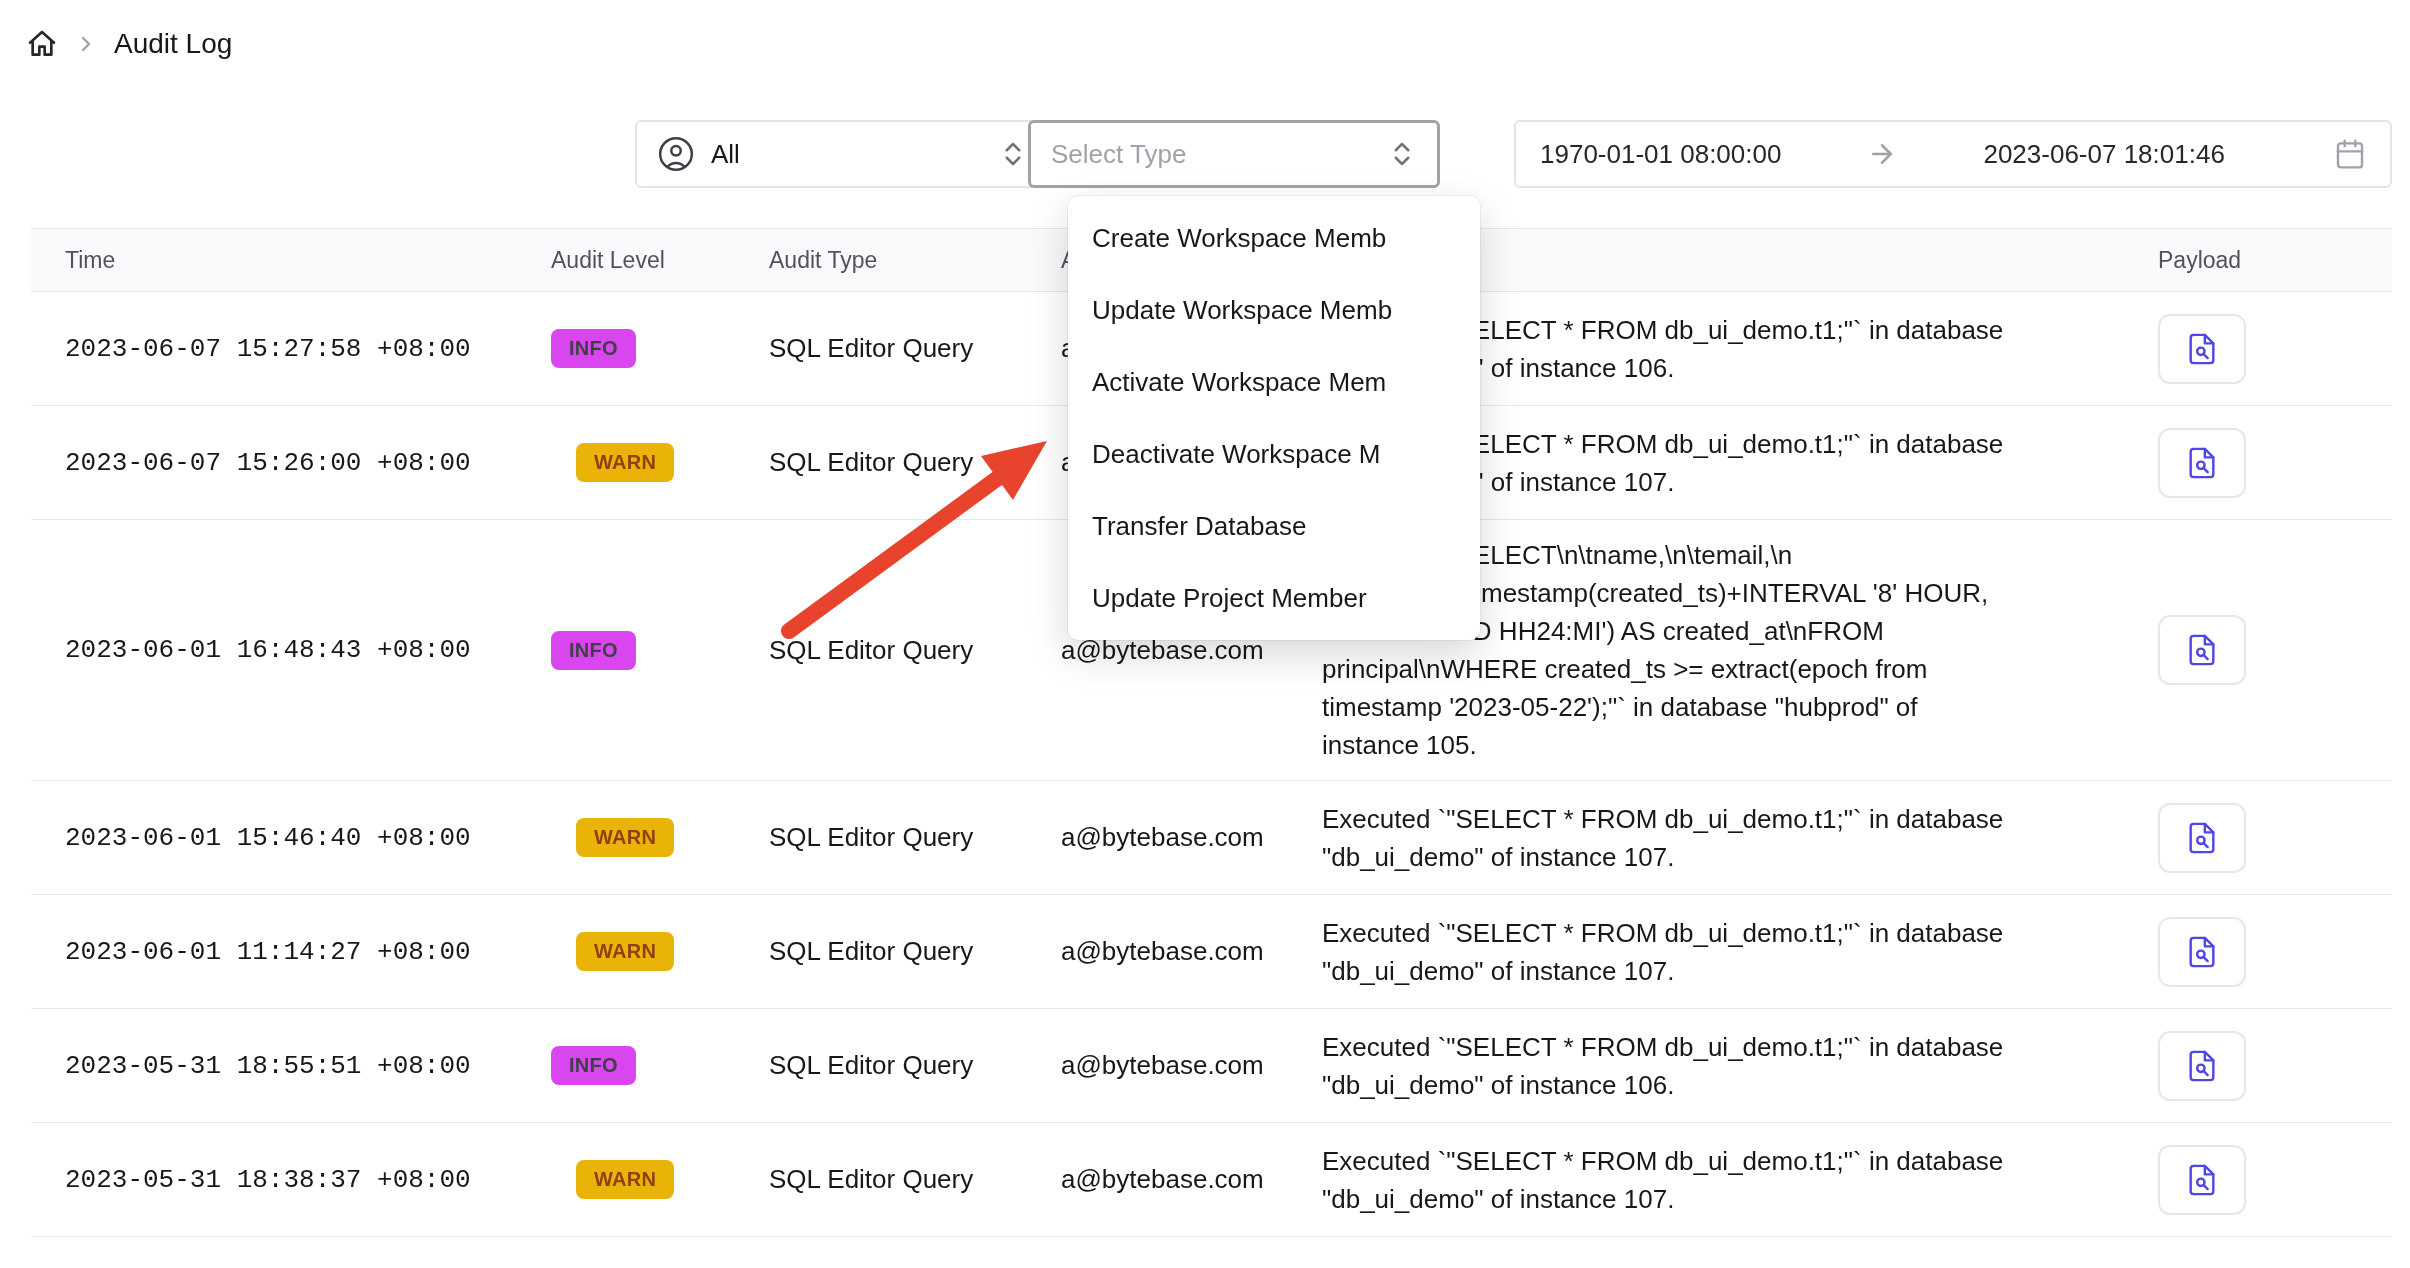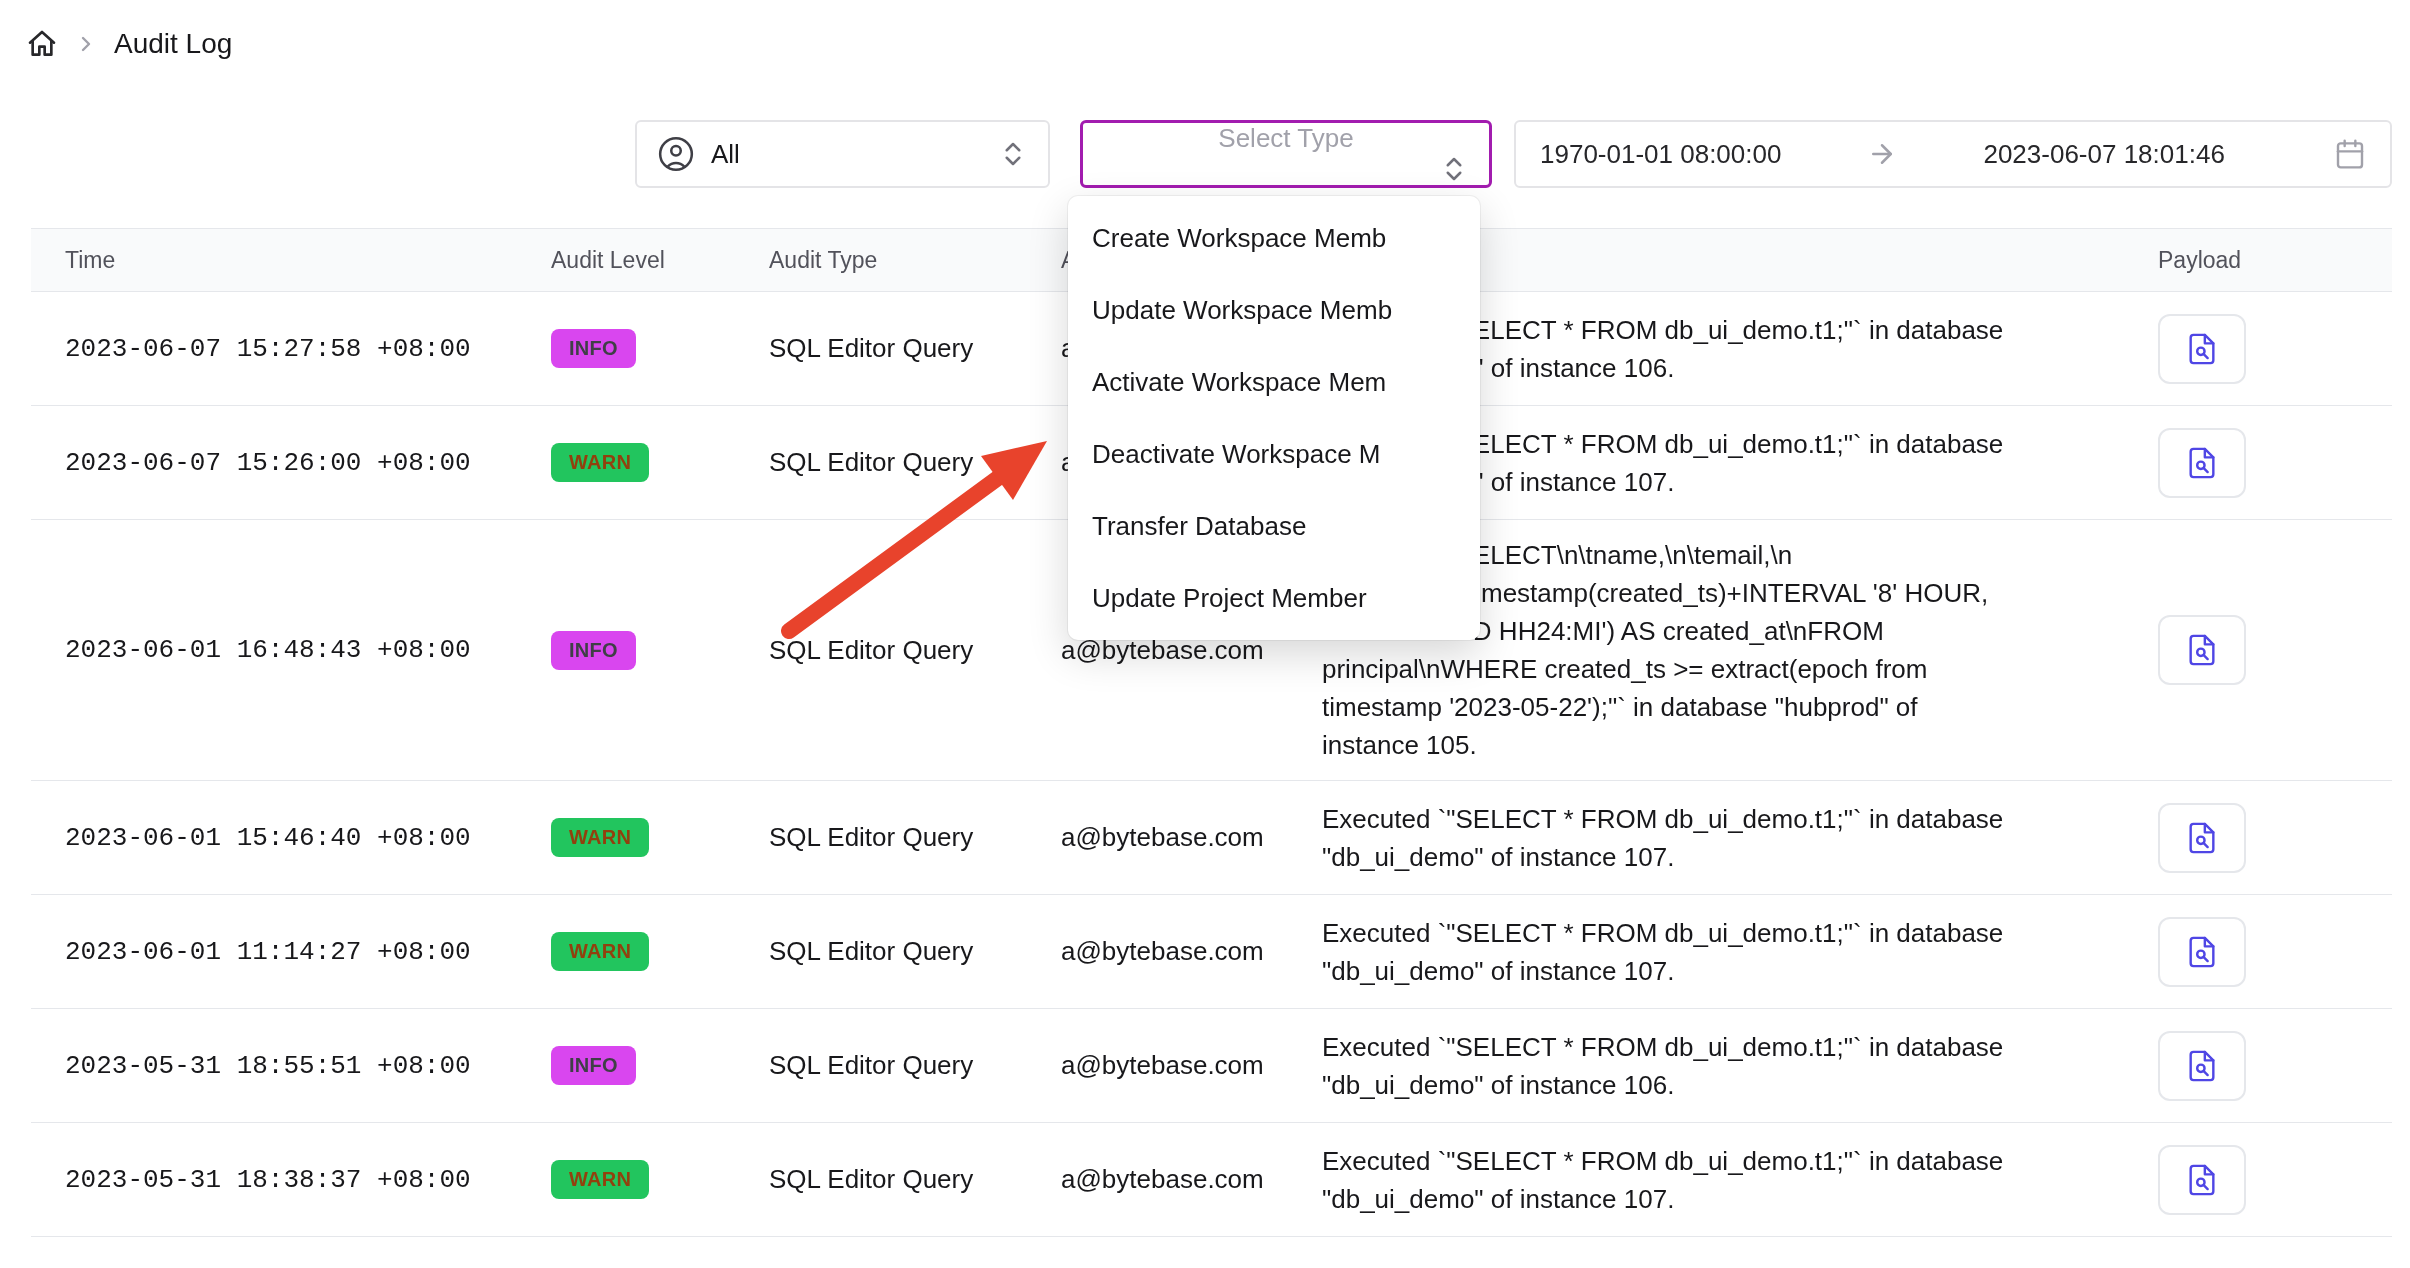--- a/index.html
+++ b/index.html
@@ -7,21 +7,21 @@
   body { font-family: "Liberation Sans", sans-serif; }
   .page { position: relative; width: 2410px; height: 1268px; overflow: hidden; background: #fff; padding-left: 44px; }
 
   
   .breadcrumb { position: absolute; left: 26px; top: 28px; display: flex; align-items: center; gap: 16px; }
   .crumb-title { font-size: 28px; font-weight: 500; color: #18181b; }
 
   
   .select, .date-range { position: absolute; top: 120px; height: 68px; background: #fff; border: 2px solid #e4e4e7; border-radius: 6px; display: flex; align-items: center; }
   .user-select { left: 635px; width: 415px; padding: 0 20px; }
-  .type-select { left: 1080px; width: 412px; padding: 0 20px; border: 3px solid #a21caf; flex-direction: column; }
+  .type-select { left: 1028px; width: 412px; padding: 0 20px; border: 3px solid #a3a3a3; }
   .select-value { font-size: 26px; color: #18181b; margin-left: 16px; }
   .select-placeholder { font-size: 26px; color: #a1a1aa; }
   .updown-wrap { margin-left: auto; display: flex; }
   .date-range { left: 1514px; width: 878px; padding: 0 24px; }
   .date-text { font-size: 26px; color: #27272a; white-space: nowrap; }
   .range-arrow-wrap { margin: 0 86px; display: flex; }
   .calendar-wrap { margin-left: auto; display: flex; }
 
   
   .dropdown { position: absolute; left: 1068px; top: 196px; width: 412px; padding: 6px 0; background: #fff; border-radius: 10px; box-shadow: 0 14px 40px rgba(0,0,0,.16), 0 0 0 1px rgba(0,0,0,.05); z-index: 50; }
@@ -33,21 +33,21 @@
   .thead { height: 64px; align-items: center; background: #f9fafb; border-top: 1.5px solid #e5e7eb; border-bottom: 1.5px solid #e5e7eb; }
   .th { font-size: 23px; font-weight: 500; color: #52525b; }
   .th-time { padding-left: 34px; }
   .trow { align-items: center; min-height: 114px; padding: 16px 0; border-bottom: 1.5px solid #e5e7eb; }
   .cell { font-size: 26px; color: #18181b; }
   .time-cell { padding-left: 34px; white-space: nowrap; font-family: Liberation Mono, monospace; }
   .comment-cell { line-height: 38px; padding-right: 40px; overflow-wrap: break-word; }
   .cline { white-space: nowrap; }
   .badge { display: inline-block; font-size: 20px; font-weight: 700; padding: 8px 18px; border-radius: 8px; letter-spacing: .3px; }
   .badge-INFO { background: #d946ef; color: #3f3f46; }
-  .badge-WARN { background: #22c55e; color: #92400e; }
+  .badge-WARN { background: #eab308; color: #92400e; margin-left: 25px; }
   .payload-btn { width: 88px; height: 70px; background: #fff; border: 2px solid #e5e7eb; border-radius: 12px; display: flex; align-items: center; justify-content: center; cursor: pointer; }
 
   
   .arrow-overlay { position: absolute; left: 0; top: 0; z-index: 60; pointer-events: none; }
 </style>
 </head>
 <body>
 
 <div class="page">
 

